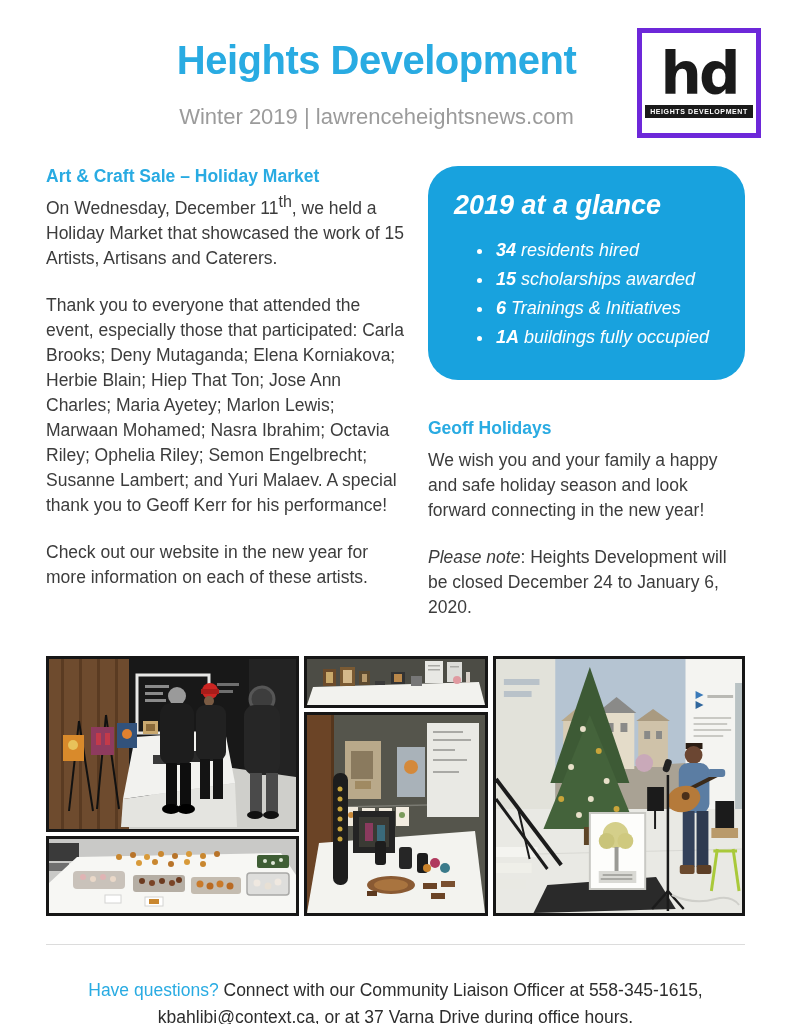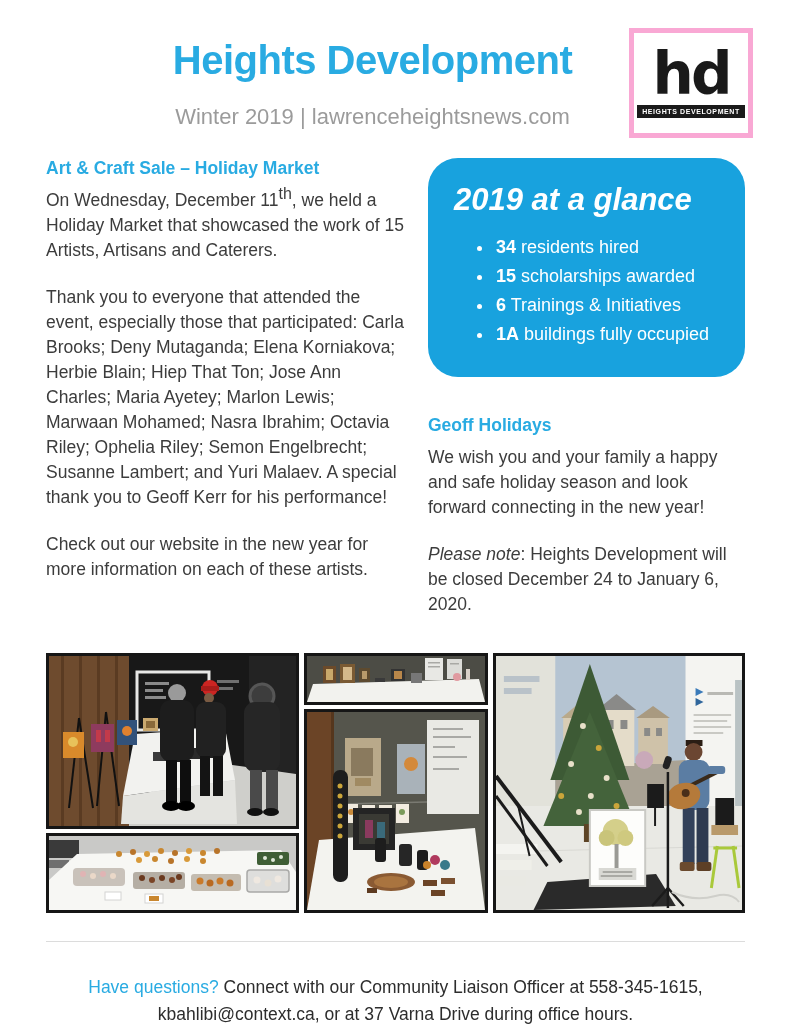--- a/index.html
+++ b/index.html
@@ -2,46 +2,46 @@
 <html><head>
 <meta charset="utf-8">
 <style>
   html,body{margin:0;padding:0;background:#fff;}
   .page{
     width:791px;height:1024px;margin:0 auto;position:relative;
     background:#ffffff;color:#3f3f3f;overflow:hidden;
     font-family:"Liberation Sans",sans-serif;
   }
   
-  .header{display:flex;align-items:flex-start;padding:28px 38px 0 130px;}
+  .header{display:flex;align-items:flex-start;padding:28px 30px 0 130px;}
   .title-wrap{flex:1;text-align:center;padding-top:10px;}
   .page-title{margin:0;font-size:40px;font-weight:bold;color:#29ABE2;letter-spacing:-0.5px;line-height:1.1;}
   .page-subtitle{margin-top:22px;font-size:22px;color:#9b9b9b;}
   .logo{
-    width:124px;height:110px;box-sizing:border-box;border:5px solid #f9a8d4;background:#fff;
+    width:124px;height:110px;box-sizing:border-box;border:5px solid #6d28d9;background:#fff;
     display:flex;flex-direction:column;align-items:center;justify-content:center;flex:0 0 auto;margin-left:14px;
   }
   .logo-letters{font-family:"DejaVu Sans",sans-serif;font-size:58px;font-weight:bold;color:#1a1a1a;line-height:0.92;letter-spacing:-3px;}
   .logo-caption{background:#1a1a1a;color:#fff;font-size:7px;font-weight:bold;letter-spacing:0.6px;padding:3px 5px;margin-top:3px;white-space:nowrap;}
   
-  .columns{display:flex;gap:24px;padding:0 46px;margin-top:20px;}
+  .columns{display:flex;gap:24px;padding:0 46px;margin-top:28px;}
   .col-left{width:358px;flex:0 0 auto;}
   .col-right{flex:1;min-width:0;}
   .section-heading{margin:0 0 9px 0;font-size:17.5px;font-weight:bold;color:#29ABE2;}
   .body-p{margin:0 0 22px 0;font-size:17.5px;line-height:25px;color:#3c3c3c;}
   .body-p sup{font-size:16px;line-height:0;}
   .italic{font-style:italic;}
   
   .glance-box{
     background:#18A2DE;border-radius:30px;color:#fff;
     padding:24px 18px 28px 24px;margin-bottom:38px;
   }
-  .glance-title{margin:0 0 15px 2px;font-size:31px;font-weight:bold;font-style:italic;}
+  .glance-title{margin:0 0 15px 2px;font-size:27px;font-weight:bold;font-style:italic;}
   .glance-list{margin:0;padding-left:42px;font-size:18px;line-height:29px;}
-  .glance-list li{padding-left:2px;}
+  .glance-list li{padding-left:2px;font-style:italic;}
   .glance-num{font-weight:bold;}
   
   .photos{display:flex;gap:5px;padding:0 46px;margin-top:14px;height:260px;}
   .pcol{display:flex;flex-direction:column;gap:4px;}
   .pcol-1{width:253px;flex:0 0 auto;}
   .pcol-2{width:184px;flex:0 0 auto;}
   .pcol-3{flex:1;min-width:0;}
   .photo{border:3px solid #161616;box-sizing:border-box;background:#ddd;overflow:hidden;}
   .photo svg{display:block;width:100%;height:100%;}
   .ph-a{height:176px;}

